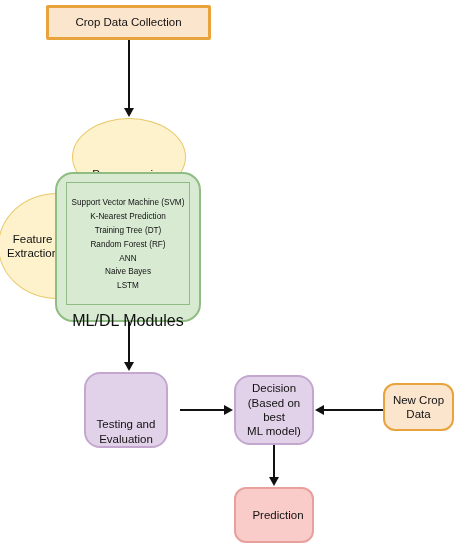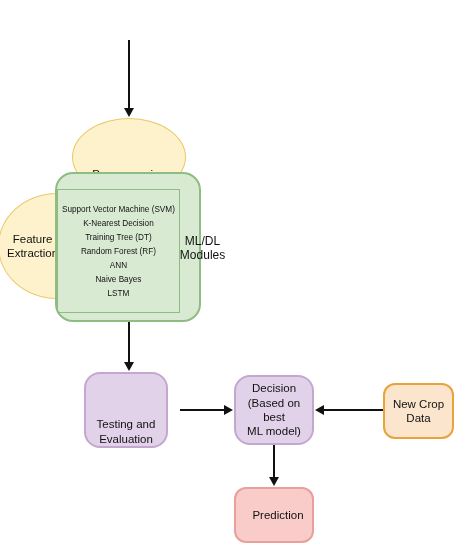--- a/index.html
+++ b/index.html
@@ -81,21 +81,21 @@
   }
 
   
   .box-green {
     position: absolute;
     box-sizing: border-box;
     background: #d9ead3;
     border: 2px solid #8fbc82;
     border-radius: 18px;
     display: flex;
-    flex-direction: row;
+    flex-direction: column;
     align-items: center;
   }
   .green-inner {
     box-sizing: border-box;
     border: 1.5px solid #8fbc82;
     background: transparent;
     width: 124px;
     margin-top: 8px;
     padding: 14px 4px 12px 4px;
     display: flex;
@@ -105,24 +105,24 @@
     gap: 2px;
   }
   .algo-item {
     font-size: 8.2px;
     color: #111111;
     text-align: center;
     white-space: nowrap;
     line-height: 1.45;
   }
   .green-label {
-    font-size: 12px;
-    color: #111111;
-    text-align: center;
-    margin-top: 1px;
+    font-size: 16px;
+    color: #111111;
+    text-align: center;
+    margin-top: 7px;
   }
 
   
   .conn-v {
     position: absolute;
     width: 2px;
     background: #111111;
   }
   .conn-h {
     position: absolute;
@@ -154,40 +154,43 @@
     border-right: 9px solid #111111;
   }
 
   .lbl-line { display: block; }
 </style>
 </head>
 <body>
 
 <div id="canvas">
 
+  <div class="node box-orange-sharp" style="left:46px; top:5px; width:165px; height:35px;">
+    <span>Crop Data Collection</span>
+  </div>
 
   <div class="conn-v" style="left:128px; top:40px; height:70px;"></div>
   <div class="arrowhead-down" style="left:123.5px; top:108px;"></div>
 
   <div class="ellipse" style="left:72px; top:118px; width:114px; height:78px; align-items:flex-end; padding-bottom:14px;">
     <span>Preprocessing</span>
   </div>
 
   <div class="ellipse" style="left:-2px; top:193px; width:118px; height:106px; justify-content:flex-start; padding-left:8px;">
     <span>
       <span class="lbl-line">Feature</span>
       <span class="lbl-line">Extraction</span>
     </span>
   </div>
 
 
   <div class="box-green" style="left:55px; top:172px; width:146px; height:150px;">
     <div class="green-inner">
       <div class="algo-item">Support Vector Machine (SVM)</div>
-      <div class="algo-item">K-Nearest Decision</div>
+      <div class="algo-item">K-Nearest Prediction</div>
       <div class="algo-item">Training Tree (DT)</div>
       <div class="algo-item">Random Forest (RF)</div>
       <div class="algo-item">ANN</div>
       <div class="algo-item">Naive Bayes</div>
       <div class="algo-item">LSTM</div>
     </div>
     <div class="green-label">ML/DL Modules</div>
   </div>
 
   <div class="conn-v" style="left:128px; top:322px; height:42px;"></div>
@@ -207,21 +210,21 @@
     <span>
       <span class="lbl-line">Decision</span>
       <span class="lbl-line">(Based on best</span>
       <span class="lbl-line">ML model)</span>
     </span>
   </div>
 
   <div class="conn-h" style="left:324px; top:409px; width:59px;"></div>
   <div class="arrowhead-left" style="left:315px; top:404.5px;"></div>
 
-  <div class="node box-orange-round" style="left:383px; top:383px; width:71px; height:56px;">
+  <div class="node box-orange-round" style="left:383px; top:383px; width:71px; height:48px;">
     <span>
       <span class="lbl-line">New Crop</span>
       <span class="lbl-line">Data</span>
     </span>
   </div>
 
   <div class="conn-v" style="left:273px; top:445px; height:35px;"></div>
   <div class="arrowhead-down" style="left:268.5px; top:477px;"></div>
 
   <div class="node box-pink" style="left:234px; top:487px; width:80px; height:56px;padding-left:8px;">

